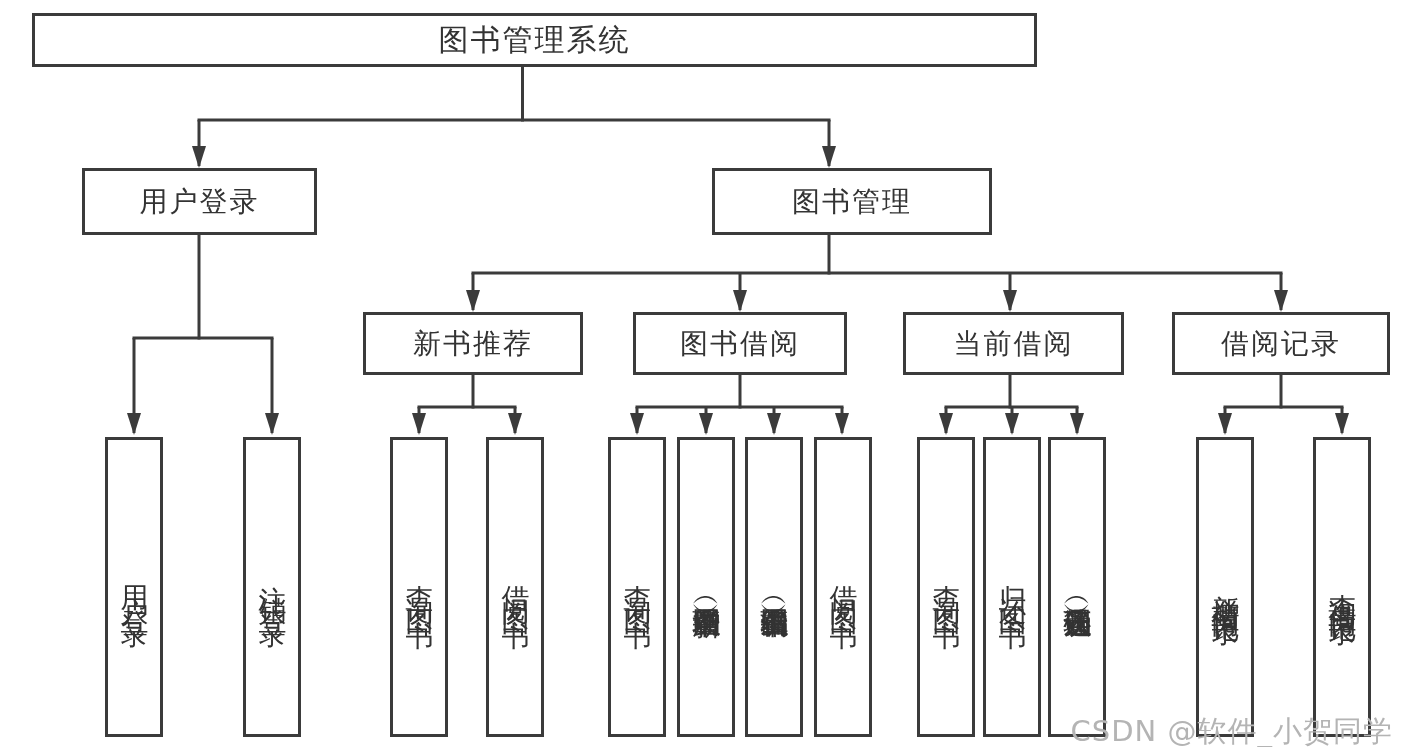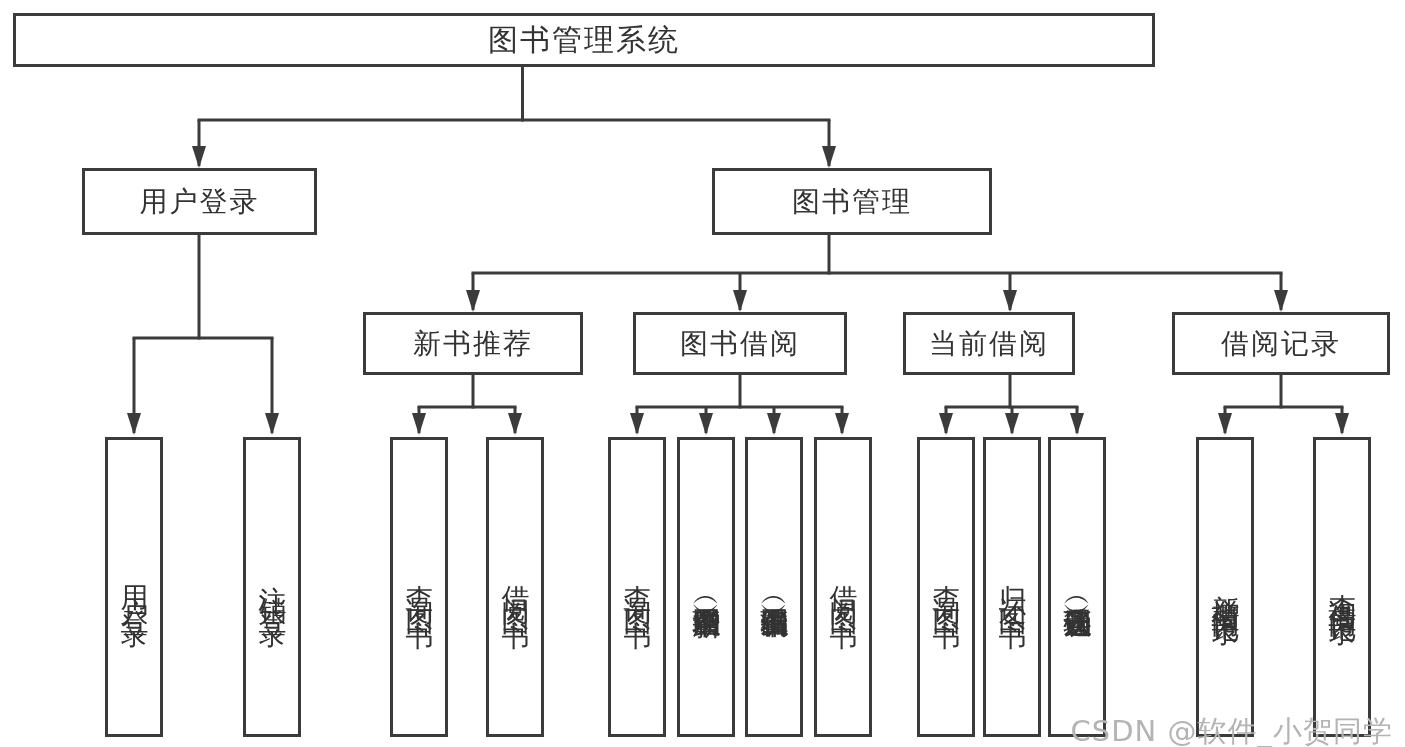--- a/index.html
+++ b/index.html
@@ -114,38 +114,38 @@
       <line x1="1012" y1="407" x2="1012" y2="433" marker-end="url(#arr)"></line>
       <line x1="1077" y1="407" x2="1077" y2="433" marker-end="url(#arr)"></line>
 
       <line x1="1281" y1="375" x2="1281" y2="408.5"></line>
       <line x1="1223.5" y1="407" x2="1343.5" y2="407"></line>
       <line x1="1225" y1="407" x2="1225" y2="433" marker-end="url(#arr)"></line>
       <line x1="1342" y1="407" x2="1342" y2="433" marker-end="url(#arr)"></line>
     </g>
   </svg>
 
-  <div class="box" style="left:13px; top:13px; width:1142px; height:54px;">
+  <div class="box" style="left:32px; top:13px; width:1005px; height:54px;">
     <span class="hlabel root-label">图书管理系统</span>
   </div>
 
   <div class="box l2" style="left:82px;">
     <span class="hlabel">用户登录</span>
   </div>
   <div class="box l2" style="left:712px; width:280px;">
     <span class="hlabel">图书管理</span>
   </div>
 
   <div class="box l3" style="left:363px; width:220px;">
     <span class="hlabel">新书推荐</span>
   </div>
   <div class="box l3" style="left:633px; width:214px;text-align:right;">
     <span class="hlabel">图书借阅</span>
   </div>
-  <div class="box l3" style="left:903px; width:172px;">
+  <div class="box l3" style="left:903px; width:221px;">
     <span class="hlabel">当前借阅</span>
   </div>
   <div class="box l3" style="left:1172px; width:218px;">
     <span class="hlabel">借阅记录</span>
   </div>
 
   <div class="box leaf sp4" style="left:105px;">
     <span class="vtext">用户登录</span>
   </div>
   <div class="box leaf sp4" style="left:243px;">

